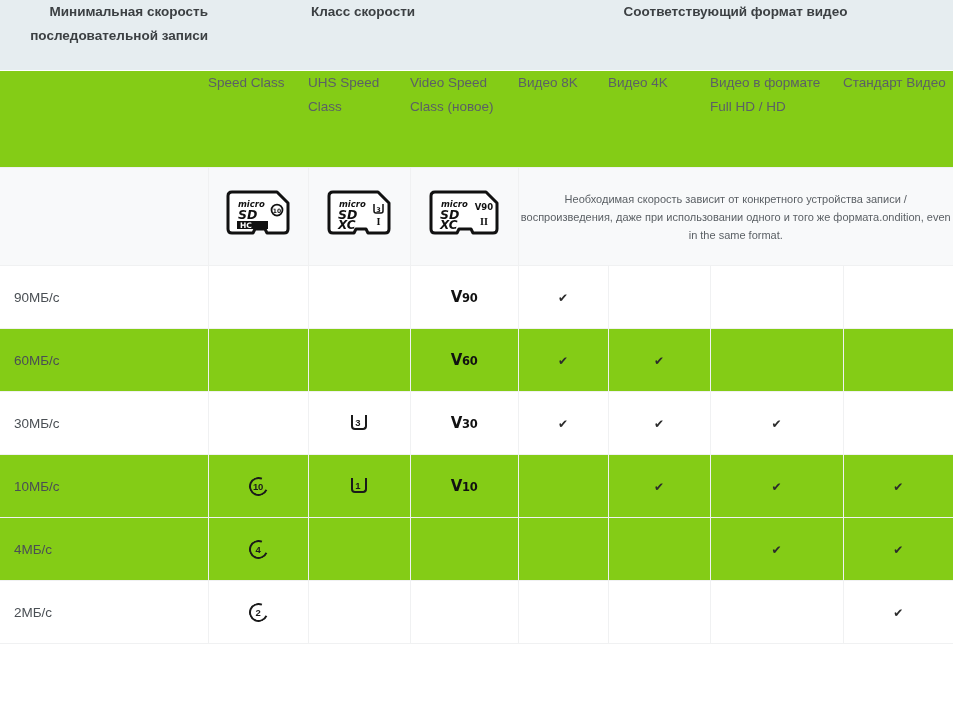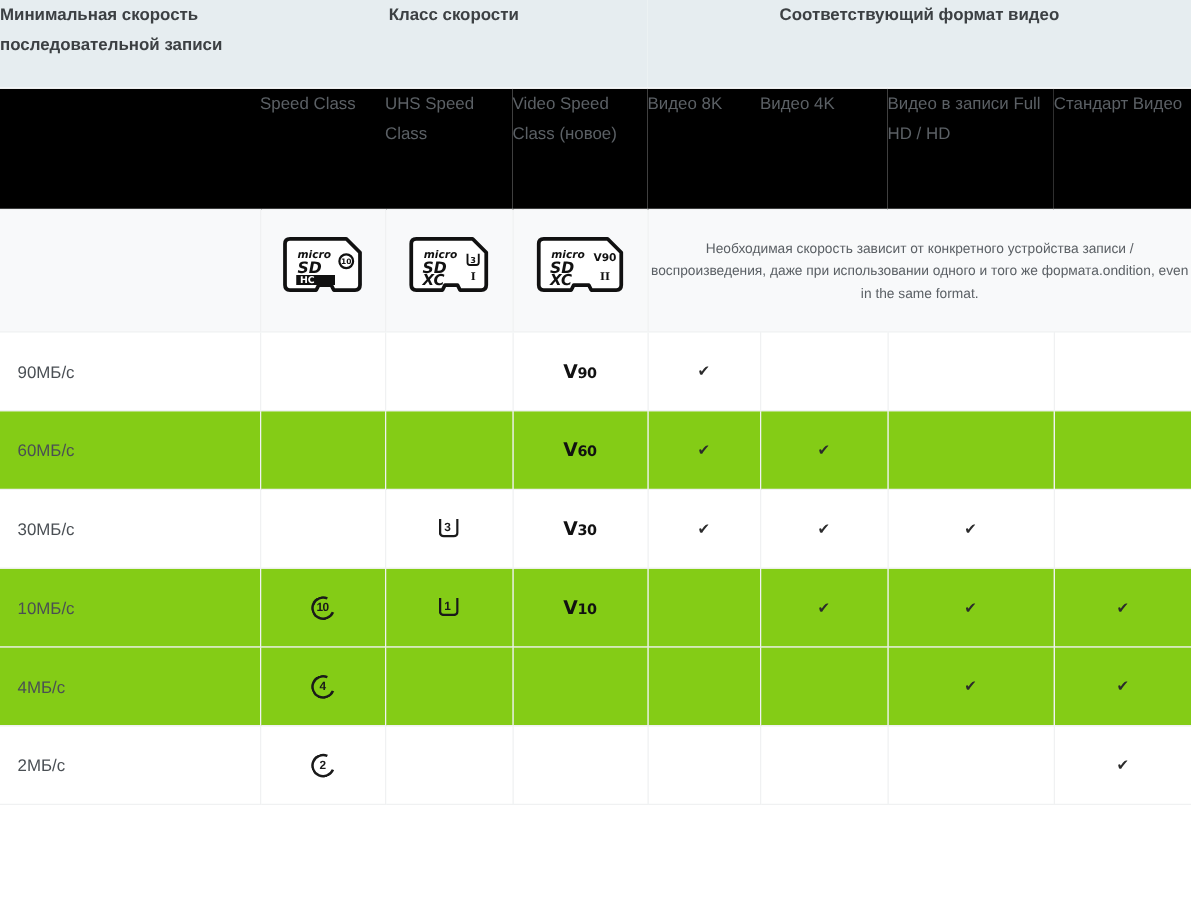--- a/index.html
+++ b/index.html
@@ -34,25 +34,25 @@
   .hdr-cell {
     font-weight: bold;
     font-size: 13.5px;
     line-height: 24px;
     color: #3c4043;
     padding: 10px 14px 10px 14px;
     height: 70px;
     border-right: 1px solid #ffffff;
   }
   .hdr-cell.center { text-align: center; }
-  .hdr-cell.left   { text-align: left; }
+  .hdr-cell.left   { text-align: right; }
 
   
   .sub {
-    background: #000000;
+    background: #84cc16;
     border-bottom: 1px solid #f0f1f2;
   }
   .sub-cell {
     font-size: 13.5px;
     line-height: 24px;
     color: #5b6065;
     padding: 14px 14px 16px 14px;
     height: 96px;
     border-right: 1px solid #f0f1f2;
     border-left: 1px solid #f0f1f2;
@@ -199,21 +199,21 @@
     <td class="hdr-cell center" colspan="4" style="border-right:0;margin-top:37px;">Соответствующий формат видео</td>
   </tr>
 
   <tr class="sub">
     <td class="sub-cell blank"></td>
     <td class="sub-cell">Speed Class</td>
     <td class="sub-cell">UHS Speed Class</td>
     <td class="sub-cell">Video Speed Class (новое)</td>
     <td class="sub-cell">Видео 8K</td>
     <td class="sub-cell">Видео 4K</td>
-    <td class="sub-cell">Видео в записи Full HD / HD</td>
+    <td class="sub-cell">Видео в формате Full HD / HD</td>
     <td class="sub-cell" style="border-right:0;">Стандарт Видео</td>
   </tr>
 
   <tr class="cards">
     <td class="blank"></td>
 
     <td>
       <span class="sdcard">
         <svg width="66" height="50" viewBox="0 0 132 100" xmlns="http://www.w3.org/2000/svg">
           <path d="M14 4 H104 L126 26 V78 Q126 86 118 86 H84 L80 78 H60 L56 86 H14 Q6 86 6 78 V12 Q6 4 14 4 Z" fill="#ffffff" stroke="#111111" stroke-width="6" stroke-linejoin="round"></path>

